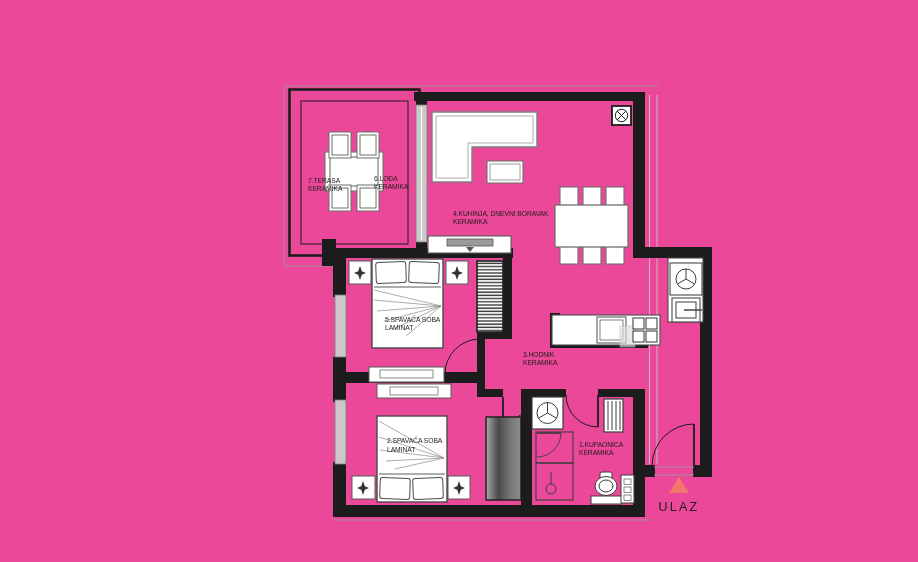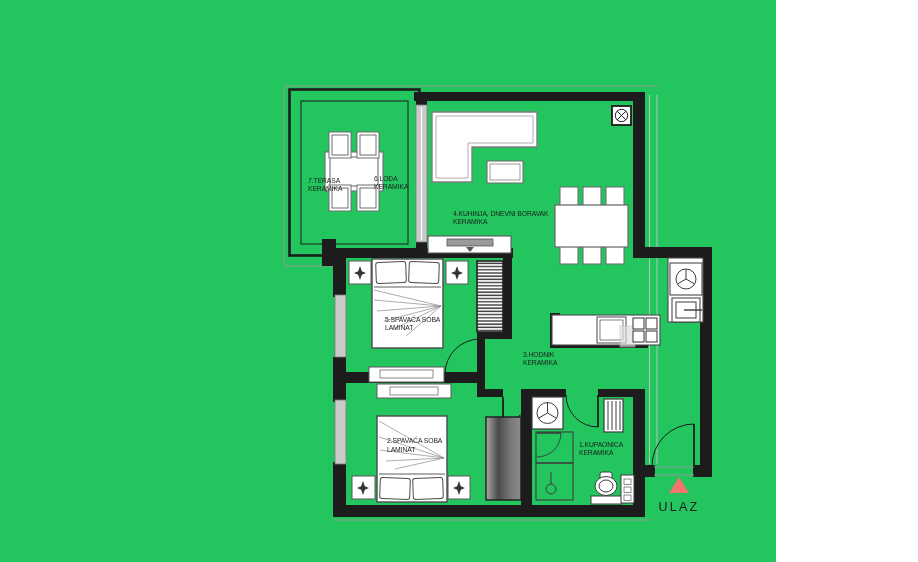--- a/index.html
+++ b/index.html
@@ -1,16 +1,16 @@
 <!DOCTYPE html>
 <html><head>
 <meta charset="utf-8">
 <style>
   html,body{margin:0;padding:0;background:#ffffff;}
-  .stage{position:relative;width:776px;height:562px;background:#22c55e;overflow:hidden;
+  .stage{position:relative;width:918px;height:562px;background:#ec4899;overflow:hidden;
          font-family:"Liberation Sans", sans-serif;}
   svg{position:absolute;left:0;top:0;}
   text{font-family:"Liberation Sans", sans-serif;fill:#1c1c1c;}
   .room-label{font-size:6.8px;letter-spacing:-0.1px;}
   .ulaz-label{font-size:12.5px;letter-spacing:2.2px;}
 </style>
 </head>
 <body>
 
 <div class="stage">

